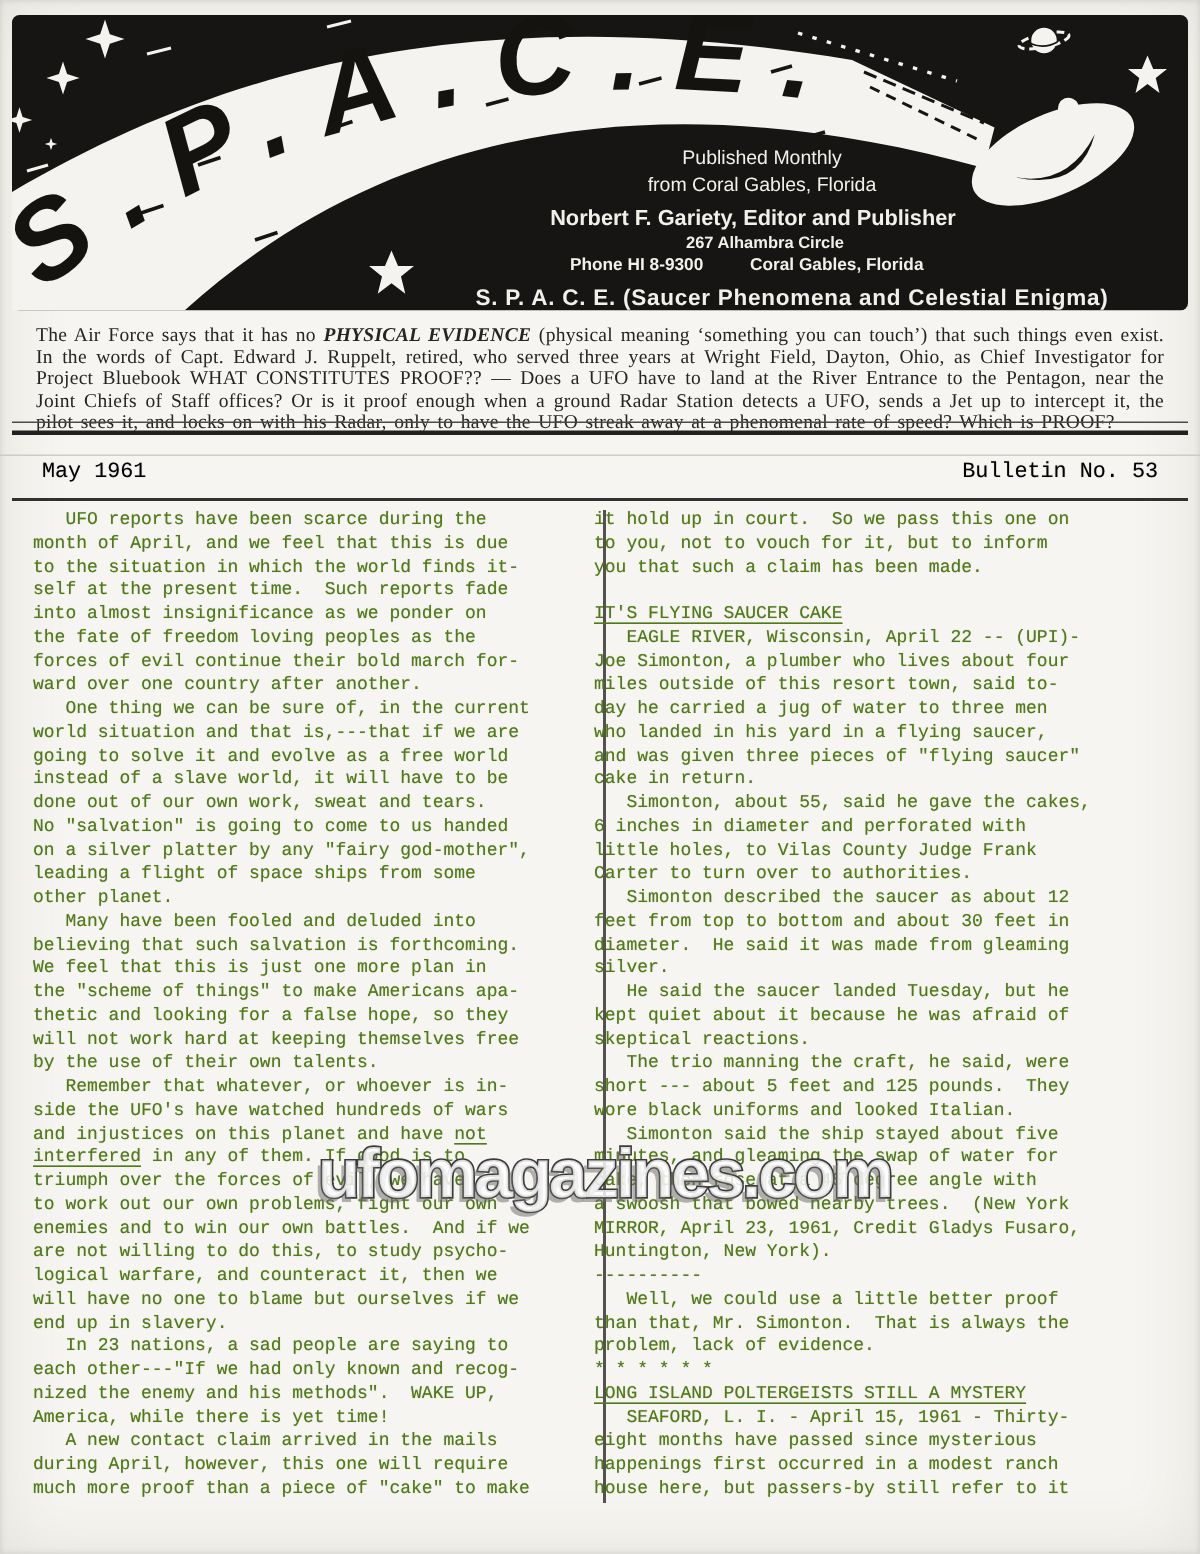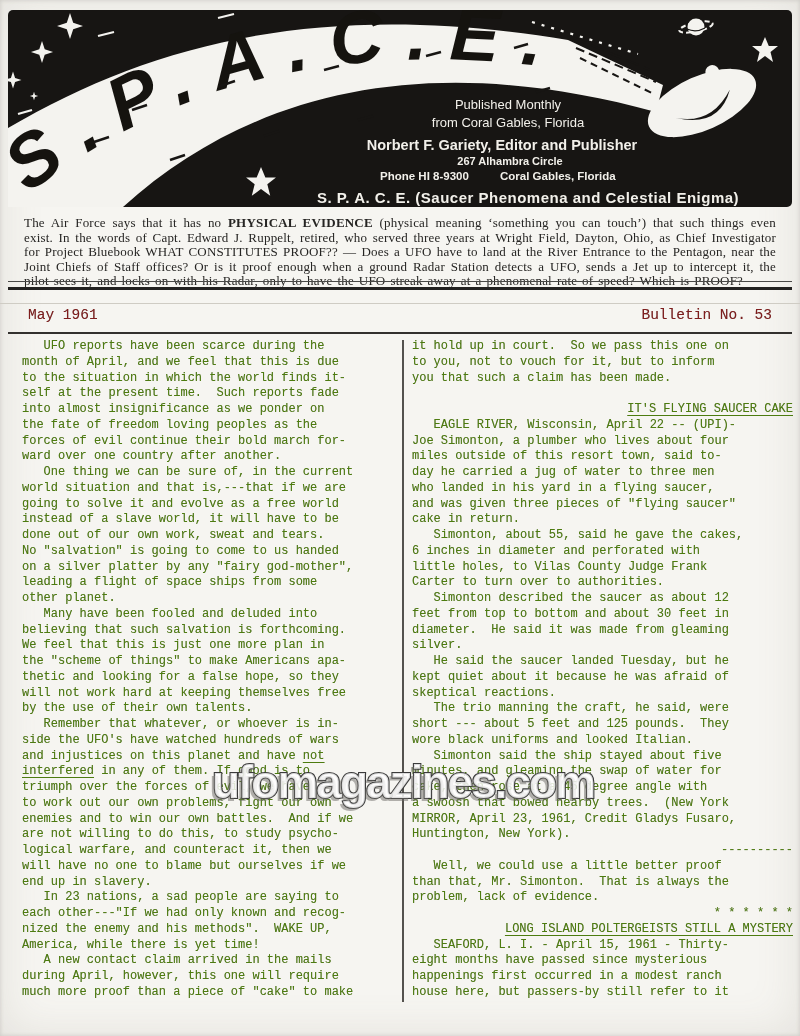--- a/index.html
+++ b/index.html
@@ -16,44 +16,44 @@
     font-size:74px;letter-spacing:2px;fill:#15130f;
   }
   .mh{fill:#f2f0ea;font-family:"Liberation Sans",sans-serif;}
   .mh.b{font-weight:bold;}
   
   .intro{
     position:absolute;left:24px;top:216px;width:752px;margin:0;
     font-family:"Liberation Serif",serif;font-size:13px;line-height:14.6px;
     letter-spacing:.2px;word-spacing:1.5px;text-align:justify;color:#262523;
   }
-  .intro b{font-weight:700;}
+  .intro b{font-weight:700;font-style:italic;}
   
   .rule{position:absolute;left:8px;width:784px;}
   .rule-a{top:281px;height:1px;background:#4a4a48;}
   .rule-b{top:287px;height:2.5px;background:#222120;}
   .rule-faint{top:303px;height:1px;left:0;width:800px;background:#cfccc4;}
   .rule-c{top:332px;height:1.8px;background:#33312e;}
   
   .issue-row{
     position:absolute;left:28px;top:307px;width:744px;
     display:flex;justify-content:space-between;
-    font-family:"Liberation Mono",monospace;font-size:14.5px;color:#7f1d1d;
+    font-family:"Liberation Mono",monospace;font-size:14.5px;color:#000000;
     text-shadow:0 0 .6px rgba(75,73,70,.5);
   }
   
   .col{
     position:absolute;top:339px;width:381px;
     font-family:"Liberation Mono",monospace;font-size:12px;color:#4d7c0f;
     text-shadow:0 0 .6px rgba(75,73,70,.45);
   }
   .col-left{left:22px;}
-  .col-right{left:412px;}
+  .col-right{left:396px;}
   .tl{height:15.76px;line-height:15.76px;white-space:pre;overflow:visible;}
-  .tl.center{text-align:right;white-space:normal;font-family:Liberation Mono, monospace;}
+  .tl.center{text-align:left;white-space:normal;font-family:Liberation Mono, monospace;}
   .tl u, .intro u{text-underline-offset:2.5px;}
   .col-divider{
     position:absolute;left:402px;top:340px;width:1.6px;height:662px;background:#54524e;
   }
   
   .watermark{
     position:absolute;left:403px;top:782px;transform:translate(-50%,-50%);
     font-family:"Liberation Sans",sans-serif;font-weight:bold;
     font-size:46px;letter-spacing:-2px;white-space:nowrap;
     color:rgba(255,255,255,.82);

